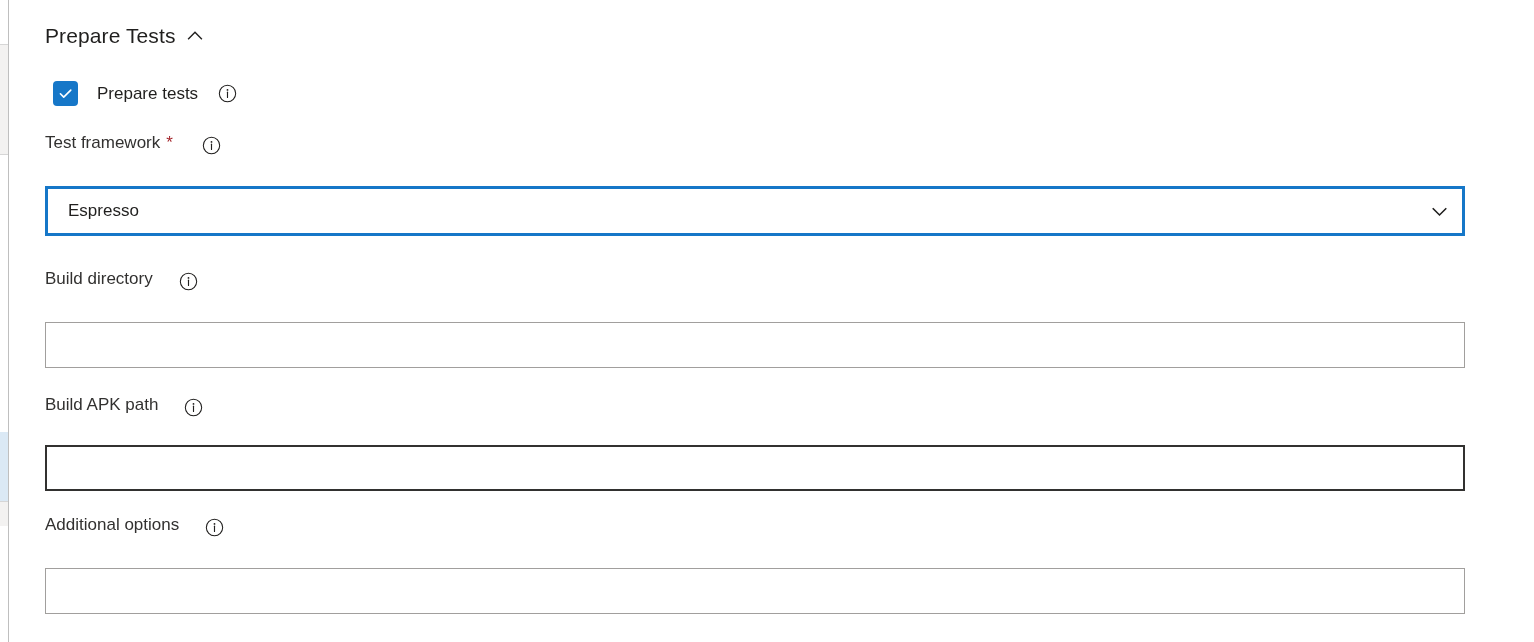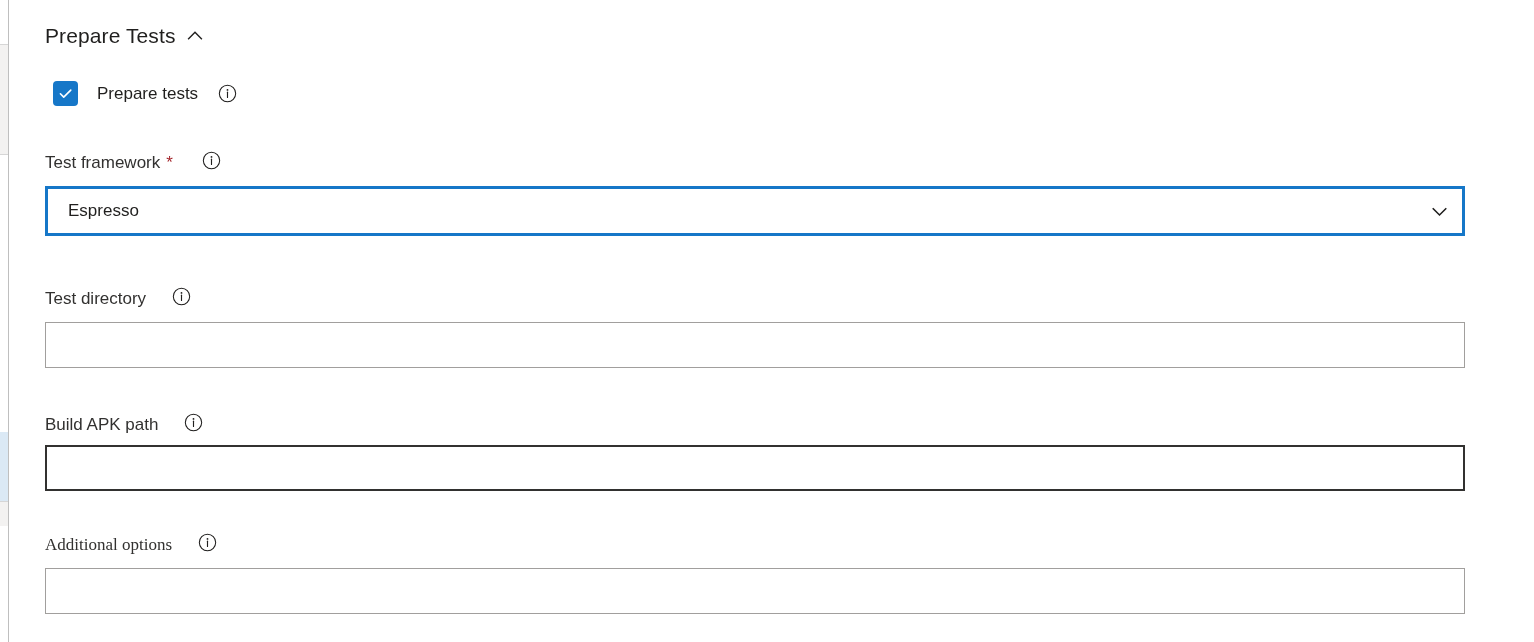--- a/index.html
+++ b/index.html
@@ -97,24 +97,23 @@
     line-height: 24px;
     color: #201f1e;
     cursor: pointer;
     white-space: nowrap;
   }
 
   
   .field-label {
     position: absolute;
     display: flex;
-    align-items: flex-start;
+    align-items: flex-end;
     left: 45px;
     white-space: nowrap;
-    margin-top: 20px;
   }
   .field-label .lbl {
     font-size: 17px;
     line-height: 24px;
     color: #323130;
   }
   .req-star {
     color: #a4262c;
     font-size: 17px;
     line-height: 24px;
@@ -232,21 +231,21 @@
 <div class="dropdown">
   <span class="dropdown-value">Espresso</span>
   <span class="chevron-down">
     <svg viewBox="0 0 18 18" width="19" height="19" aria-hidden="true">
       <path d="M3.1 6.4L9 12.3l5.9-5.9" fill="none" stroke="#201f1e" stroke-width="1.5" stroke-linecap="square"></path>
     </svg>
   </span>
 </div>
 
 <div class="field-label" style="top:267px;">
-  <span class="lbl">Test directory</span>
+  <span class="lbl">Build directory</span>
   <span class="info-icon" style="margin-left:26px;">
     <svg viewBox="0 0 20 20" width="19" height="19" aria-hidden="true">
       <circle cx="10" cy="10" r="8.6" fill="none" stroke="#201f1e" stroke-width="1.1"></circle>
       <circle cx="10" cy="6.2" r="0.95" fill="#201f1e"></circle>
       <path d="M10 8.6v5.6" stroke="#201f1e" stroke-width="1.2" stroke-linecap="round"></path>
     </svg>
   </span>
 </div>
 <input class="text-input" style="top: 322px;" type="text" value="" placeholder="">
 
@@ -255,21 +254,21 @@
   <span class="info-icon" style="margin-left:26px;">
     <svg viewBox="0 0 20 20" width="19" height="19" aria-hidden="true">
       <circle cx="10" cy="10" r="8.6" fill="none" stroke="#201f1e" stroke-width="1.1"></circle>
       <circle cx="10" cy="6.2" r="0.95" fill="#201f1e"></circle>
       <path d="M10 8.6v5.6" stroke="#201f1e" stroke-width="1.2" stroke-linecap="round"></path>
     </svg>
   </span>
 </div>
 <input class="text-input hovered" style="top: 445px;" type="text" value="" placeholder="">
 
-<div class="field-label" style="top:513px;font-family:Liberation Serif, serif;">
+<div class="field-label" style="top:513px;">
   <span class="lbl">Additional options</span>
   <span class="info-icon" style="margin-left:26px;">
     <svg viewBox="0 0 20 20" width="19" height="19" aria-hidden="true">
       <circle cx="10" cy="10" r="8.6" fill="none" stroke="#201f1e" stroke-width="1.1"></circle>
       <circle cx="10" cy="6.2" r="0.95" fill="#201f1e"></circle>
       <path d="M10 8.6v5.6" stroke="#201f1e" stroke-width="1.2" stroke-linecap="round"></path>
     </svg>
   </span>
 </div>
 <input class="text-input" style="top: 568px;" type="text" value="" placeholder="">

